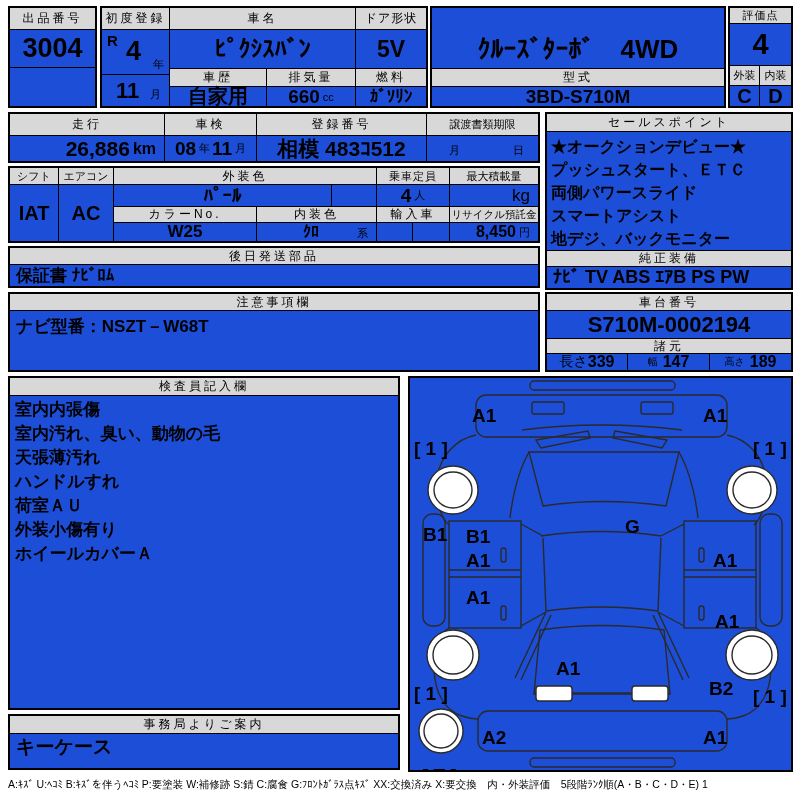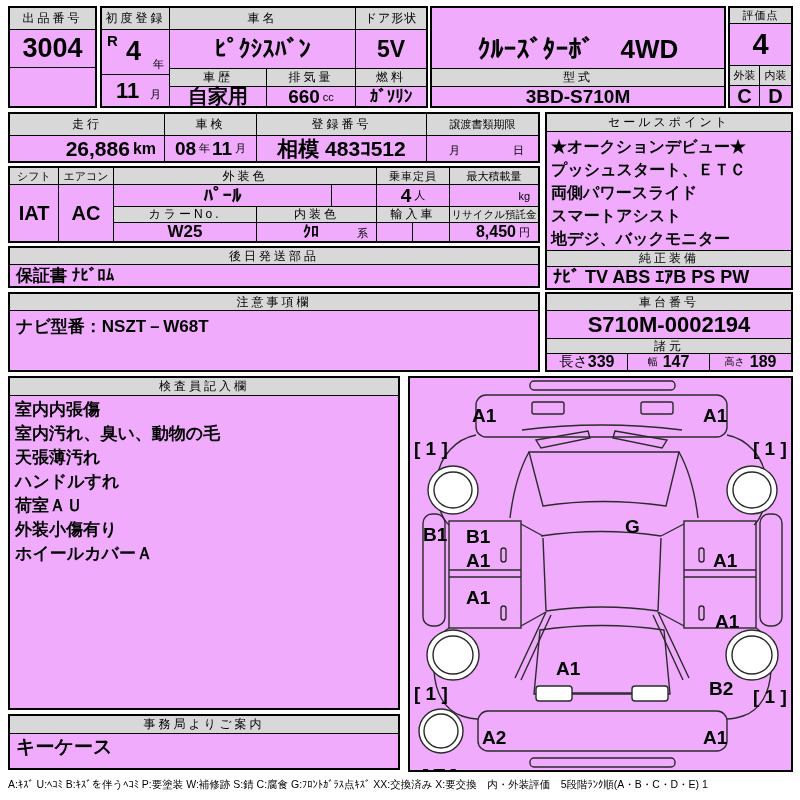--- a/index.html
+++ b/index.html
@@ -1,18 +1,18 @@
 <!DOCTYPE html>
 <html><head>
 <meta charset="utf-8">
 <style>
   html,body{margin:0;padding:0;background:#fff;}
   #sheet{position:relative;width:800px;height:800px;background:#fff;
          font-family:"Liberation Sans",sans-serif;color:#000;overflow:hidden;}
-  .box{position:absolute;border:2px solid #000;background:#f0abfc;box-sizing:border-box;}
+  .box{position:absolute;border:2px solid #000;background:#1d4ed8;box-sizing:border-box;}
   .abs{position:absolute;box-sizing:border-box;}
   .h{background:#d8d8d8;display:flex;align-items:center;justify-content:center;
      font-size:12px;letter-spacing:3px;border-bottom:1px solid #000;white-space:nowrap;overflow:hidden;}
   .ht{border-top:1px solid #000;}
   .br{border-right:1px solid #000;}
   .ls0{letter-spacing:0;font-size:11px;}
   .ls1{letter-spacing:1px;font-size:11px;font-family:Liberation Serif, serif;}
   .v{display:flex;align-items:center;justify-content:center;font-weight:bold;white-space:nowrap;}
   .vl{display:flex;align-items:center;font-weight:bold;white-space:nowrap;padding-left:6px;}
   .vr{display:flex;align-items:center;justify-content:flex-end;font-weight:bold;white-space:nowrap;padding-right:8px;}
@@ -153,21 +153,21 @@
     <div class="abs v br" style="left:0;top:17px;width:49px;height:56px;font-size:20px">IAT</div>
     <div class="abs v br" style="left:49px;top:17px;width:55px;height:56px;font-size:20px">AC</div>
 
     <div class="abs v br" style="left:104px;top:17px;width:218px;height:21px;font-size:19px">ﾊﾟｰﾙ</div>
     <div class="abs br" style="left:322px;top:17px;width:45px;height:21px"></div>
     <div class="abs v br" style="left:367px;top:17px;width:73px;height:21px">
       <span style="font-size:19px">4</span>
       <span class="unit">人</span>
     </div>
     <div class="abs vr" style="left:440px;top:17px;width:88px;height:21px;font-weight:normal">
-      <span style="font-size:11px">kg</span>
+      <span style="font-size:17px">kg</span>
     </div>
 
     <div class="abs h ht br" style="left:104px;top:38px;width:143px;height:17px">
         <span>カラーNo.</span>
       </div>
     <div class="abs h ht br" style="left:247px;top:38px;width:120px;height:17px">
         <span>内装色</span>
       </div>
     <div class="abs h ht br" style="left:367px;top:38px;width:73px;height:17px">
         <span>輸入車</span>

